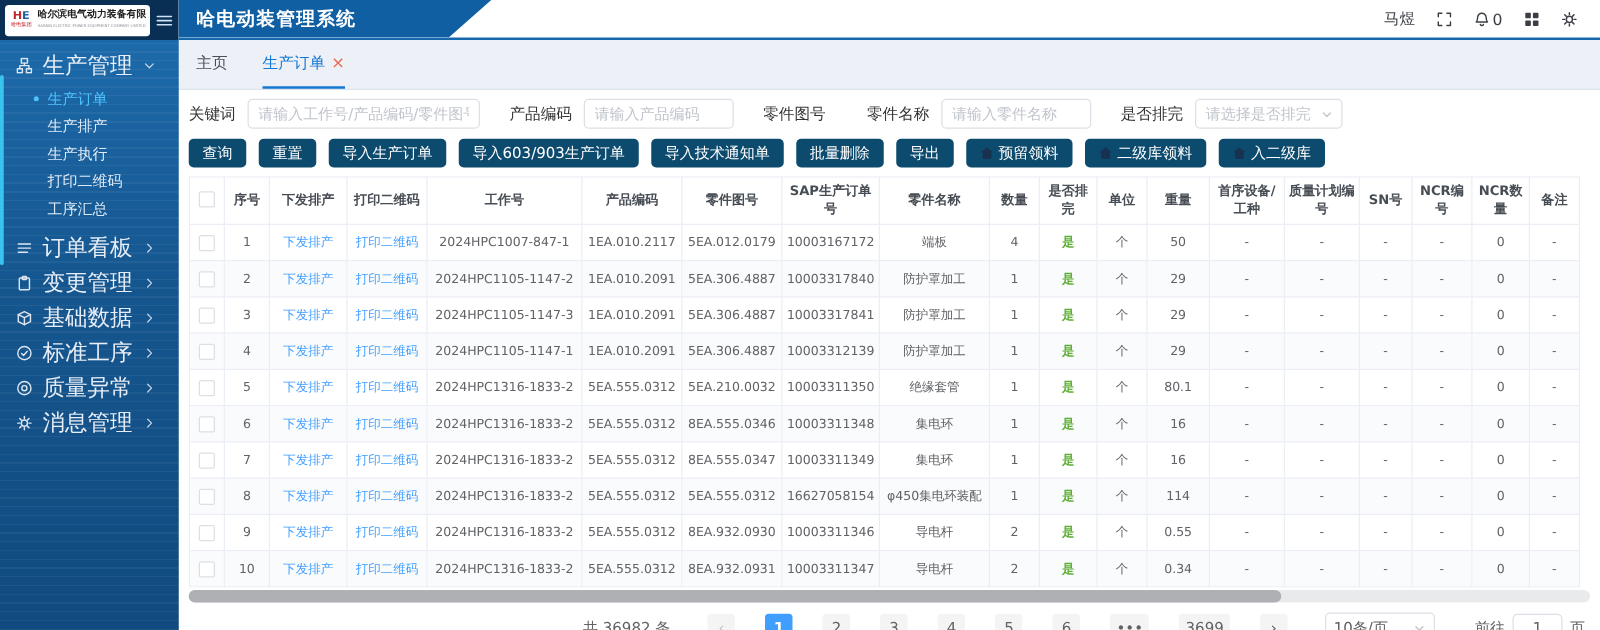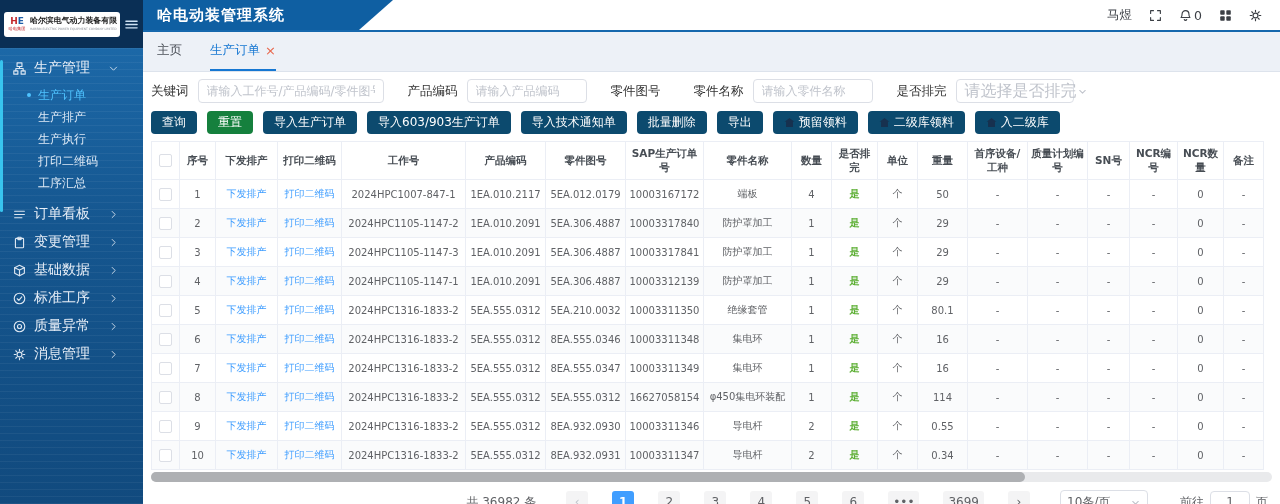--- a/index.html
+++ b/index.html
@@ -4,32 +4,32 @@
 <style>
   *{box-sizing:border-box;margin:0;padding:0}
   html,body{width:1280px;height:504px;overflow:hidden}
   body{font-family:"DejaVu Sans","Liberation Sans",sans-serif;font-size:12px;color:#606266;background:#fff}
   .app{display:flex;width:1280px;height:504px}
 
   
   .sidebar{width:143px;flex:0 0 143px;position:relative;overflow:hidden;
     background:repeating-linear-gradient(0deg,rgba(255,255,255,.05) 0 1px,rgba(0,0,0,0) 1px 7px),
                linear-gradient(180deg,#1e6dae 0%,#15568f 45%,#114a7e 100%);}
-  .logo-bar{height:48px;background:#0a2f55;display:flex;align-items:center;padding:0 4px;gap:4px}
+  .logo-bar{height:32px;background:#0a2f55;display:flex;align-items:center;padding:0 4px;gap:4px}
   .logo-box{background:#fff;border-radius:3px;height:25px;flex:1;display:flex;align-items:center;padding:2px 3px;gap:3px;overflow:hidden}
   .hemark{flex:0 0 auto;text-align:center;line-height:1;color:#c3272b}
   .hemark .he{display:block;font-weight:bold;font-size:9px;background:linear-gradient(90deg,#c3272b 50%,#1f5fa8 50%);-webkit-background-clip:text;background-clip:text;color:transparent}
   .hemark .hesub{display:block;font-size:5px;transform:scale(.85);color:#c3272b;white-space:nowrap}
   .logo-text{line-height:1.15;overflow:hidden}
   .logo-cn{font-size:9px;font-weight:bold;color:#1c1c1c;white-space:nowrap;transform:scale(.88);transform-origin:left center}
   .logo-en{font-size:6px;color:#8a8f96;white-space:nowrap;transform:scale(.5);transform-origin:left center}
   .hamburger{color:#cfe3f5;flex:0 0 auto;display:flex;align-items:center}
   .accent{position:absolute;left:0;top:60px;width:3px;height:152px;background:#38c4ef;border-radius:2px;z-index:3}
   .menu{padding-top:6px;color:#e7eef7;position:relative;z-index:2}
-  .menu-group{height:28px;display:flex;align-items:center;padding:0 24px 0 13px;gap:8px;font-size:14px;cursor:pointer}
+  .menu-group{height:28px;display:flex;align-items:center;padding:0 24px 0 13px;gap:8px;font-size:18px;cursor:pointer}
   .menu-group .ml{white-space:nowrap}
   .menu-group .mi{display:flex;align-items:center;opacity:.95}
   .menu-group .chev{margin-left:auto;opacity:.85;display:flex;align-items:center}
   .subwrap{margin:2px 0 6px 0}
   .menu-sub{height:22px;display:flex;align-items:center;padding-left:38px;font-size:12px;color:#dfeaf6;position:relative;cursor:pointer;white-space:nowrap}
   .menu-sub.active{color:#4fc3ff}
   .dot{width:4px;height:4px;border-radius:50%;background:#4fc3ff;position:absolute;left:27px;top:9px}
 
   
   .main{flex:1;display:flex;flex-direction:column;min-width:0;background:#fff}
@@ -48,26 +48,26 @@
 
   
   .content{flex:1;padding:6px 8px 0 8px;display:flex;flex-direction:column;min-width:0}
   .filters{display:flex;align-items:center;height:26px;flex:0 0 auto}
   .fgroup{display:flex;align-items:center;margin-right:24px}
   .flabel{font-size:12.5px;color:#333;margin-right:9px;white-space:nowrap}
   .fin{height:24px;border:1px solid #dcdfe6;border-radius:4px;padding:0 8px;font-size:12px;color:#606266;outline:none;width:120px;font-family:inherit;background:#fff}
   .fin::placeholder{color:#c0c4cc}
   .fin.wide{width:186px}
   .fselect{width:118px;height:24px;border:1px solid #dcdfe6;border-radius:4px;display:flex;align-items:center;justify-content:space-between;padding:0 6px 0 8px;color:#c0c4cc;background:#fff;cursor:pointer}
-  .fselect .ph{font-size:16px;white-space:nowrap}
+  .fselect .ph{font-size:12px;white-space:nowrap}
 
   .actions{display:flex;align-items:center;margin-top:7px;gap:10px;flex:0 0 auto}
   .btn{height:23px;border:none;border-radius:4px;padding:0 11px;font-size:12px;color:#fff;display:flex;align-items:center;gap:4px;cursor:pointer;font-family:inherit;white-space:nowrap}
   .btn.primary{background:#0c4a6e}
-  .btn.warning{background:#15803d}
+  .btn.warning{background:#0c4a6e}
 
   .table-wrap{margin-top:7px;overflow:hidden;flex:0 0 auto}
   table{border-collapse:collapse;table-layout:fixed;width:1112px;font-size:10px}
   th,td{border:1px solid #ebeef5;text-align:center;padding:0 2px;overflow:hidden;white-space:nowrap}
   th{height:38px;color:#474d54;font-weight:bold;background:#fff;white-space:normal;line-height:1.3;font-size:10.5px}
   td{height:29px;color:#606266}
   tr.stripe td{background:#fafbfc}
   .link{color:#409eff;cursor:pointer}
   .green{color:#5daf34;font-weight:bold}
   .cb{display:inline-block;width:13px;height:13px;border:1px solid #dcdfe6;border-radius:2px;background:#fff;vertical-align:middle;cursor:pointer}

